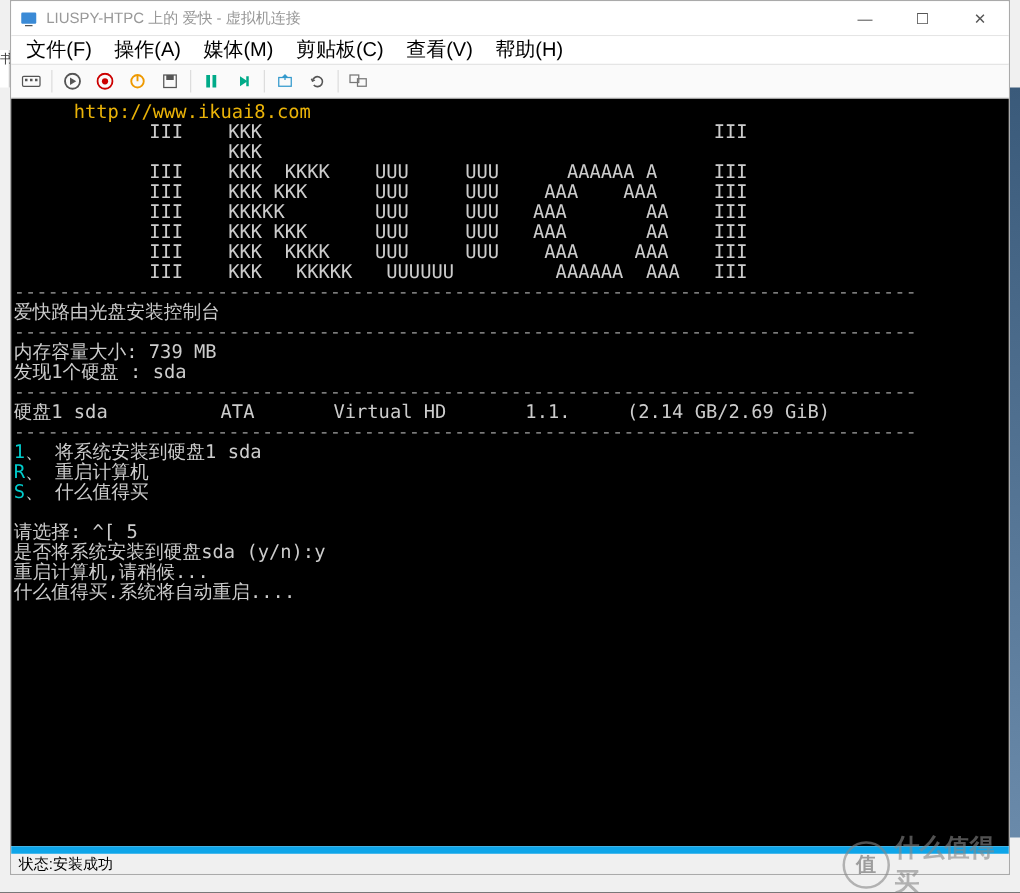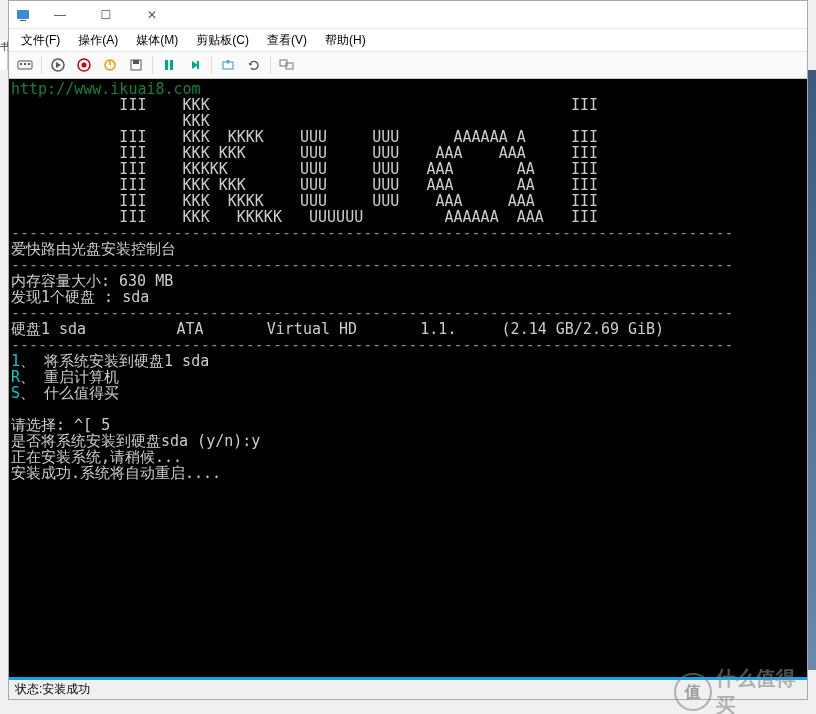--- a/index.html
+++ b/index.html
@@ -4,49 +4,50 @@
   <style>
     * { box-sizing: border-box; margin: 0; padding: 0; }
     body { width: 816px; height: 714px; font-family: "Microsoft YaHei", sans-serif; font-size: 12px; background: #f0f0f0; overflow: hidden; position: relative; }
     .window { position: absolute; left: 8px; top: 0; width: 800px; height: 700px; background: #fff; border: 1px solid #aaa; display: flex; flex-direction: column; }
     .titlebar { height: 28px; background: #fff; display: flex; align-items: center; padding: 0 0 0 6px; border-bottom: 1px solid #e5e5e5; }
     .titlebar .icon { width: 16px; height: 16px; margin-right: 6px; }
     .titlebar .title { flex: 1; color: #999; font-size: 12px; }
     .winbtns { display: flex; height: 100%; }
     .winbtn { width: 46px; display: flex; align-items: center; justify-content: center; color: #555; }
     .menubar { height: 22px; display: flex; align-items: center; padding: 0 4px; gap: 2px; background: #fff; }
-    .menuitem { padding: 2px 8px; font-size: 12px; }
+    .menuitem { padding: 2px 8px; font-size: 16px; }
     .toolbar { height: 28px; display: flex; align-items: center; padding: 0 4px; gap: 2px; background: #fafafa; border-top: 1px solid #e5e5e5; border-bottom: 1px solid #ccc; }
     .tbtn { width: 24px; height: 22px; display: flex; align-items: center; justify-content: center; border-radius: 2px; }
     .tsep { width: 1px; height: 18px; background: #ddd; margin: 0 2px; }
     .console { flex: 1; background: #000; color: #ccc; font-family: "SimSun", "宋体", monospace; font-size: 15px; line-height: 16px; padding: 2px; overflow: hidden; white-space: pre; }
-    .console .url { color: #15803d; }
+    .console .url { color: #eab308; margin-left: 48px; }
     .console .cyan { color: #00cccc; }
     .console .hr { color: #888; }
-    .statusbar { height: 22px; background: #f0f0f0; border-top: 3px solid #0ea5e9; display: flex; align-items: center; padding: 0 6px; font-size: 12px; }
+    .statusbar { height: 22px; background: #f0f0f0; border-top: 6px solid #0ea5e9; display: flex; align-items: center; padding: 0 6px; font-size: 12px; }
     .bg-right { position: absolute; right: 0; top: 70px; width: 8px; height: 600px; background: linear-gradient(#3a5a7a, #6a8aaa); }
     .watermark { position: absolute; right: 2px; bottom: 2px; width: 140px; height: 40px; opacity: 0.6; display: flex; align-items: center; gap: 4px; justify-content: flex-end; }
     .watermark .circ { width: 38px; height: 38px; border: 2px solid #888; border-radius: 50%; display: flex; align-items: center; justify-content: center; font-size: 16px; color: #666; font-weight: bold; }
     .watermark .txt { font-size: 20px; font-weight: bold; color: #888; font-family: "Microsoft YaHei"; }
     .left-edge { position: absolute; left: 0; top: 40px; width: 8px; height: 30px; background: #fff; border-right: 1px solid #ccc; font-size: 10px; color: #333; }
   </style>
 </head>
 <body>
 
 <div class="left-edge">书</div>
 <div class="bg-right"></div>
 
 <div class="window">
   <div class="titlebar">
     <span class="icon">
       <svg width="16" height="16" viewBox="0 0 16 16">
           <rect x="2" y="3" width="12" height="9" fill="#3a8ad6" rx="1"></rect>
           <rect x="5" y="13" width="6" height="1" fill="#555"></rect>
         </svg>
     </span>
+    <span class="title">LIUSPY-HTPC 上的 爱快 - 虚拟机连接</span>
     <div class="winbtns">
       <div class="winbtn">—</div>
       <div class="winbtn">☐</div>
       <div class="winbtn close">✕</div>
     </div>
   </div>
 
   <div class="menubar">
     <div class="menuitem">文件(F)</div>
     <div class="menuitem">操作(A)</div>
@@ -130,33 +131,33 @@
                    KKK
             III    KKK  KKKK    UUU     UUU      AAAAAA A     III
             III    KKK KKK      UUU     UUU    AAA    AAA     III
             III    KKKKK        UUU     UUU   AAA       AA    III
             III    KKK KKK      UUU     UUU   AAA       AA    III
             III    KKK  KKKK    UUU     UUU    AAA     AAA    III
             III    KKK   KKKKK   UUUUUU         AAAAAA  AAA   III</span>
 <span class="hr">--------------------------------------------------------------------------------</span>
 <span>爱快路由光盘安装控制台</span>
 <span class="hr">--------------------------------------------------------------------------------</span>
-<span>内存容量大小: </span><span>630 MB</span>
+<span>内存容量大小: </span><span>739 MB</span>
 <span>发现1个硬盘 : </span><span>sda</span>
 <span class="hr">--------------------------------------------------------------------------------</span>
 <span>硬盘1 sda          ATA       Virtual HD       1.1.     (2.14 GB/2.69 GiB)</span>
 <span class="hr">--------------------------------------------------------------------------------</span>
 <span class="cyan">1</span><span>、 将系统安装到硬盘1 sda</span>
 <span class="cyan">R</span><span>、 重启计算机</span>
 <span class="cyan">S</span><span>、 什么值得买</span>
 
 <span>请选择: ^[ 5</span>
 <span>是否将系统安装到硬盘sda (y/n):y</span>
-<span>正在安装系统,请稍候...</span>
-<span>安装成功.系统将自动重启....</span>
+<span>重启计算机,请稍候...</span>
+<span>什么值得买.系统将自动重启....</span>
 </div>
 
   <div class="statusbar">
     <span>状态: </span>
       <span>安装成功</span>
   </div>
 </div>
 
 <div class="watermark">
   <div class="circ">值</div>

